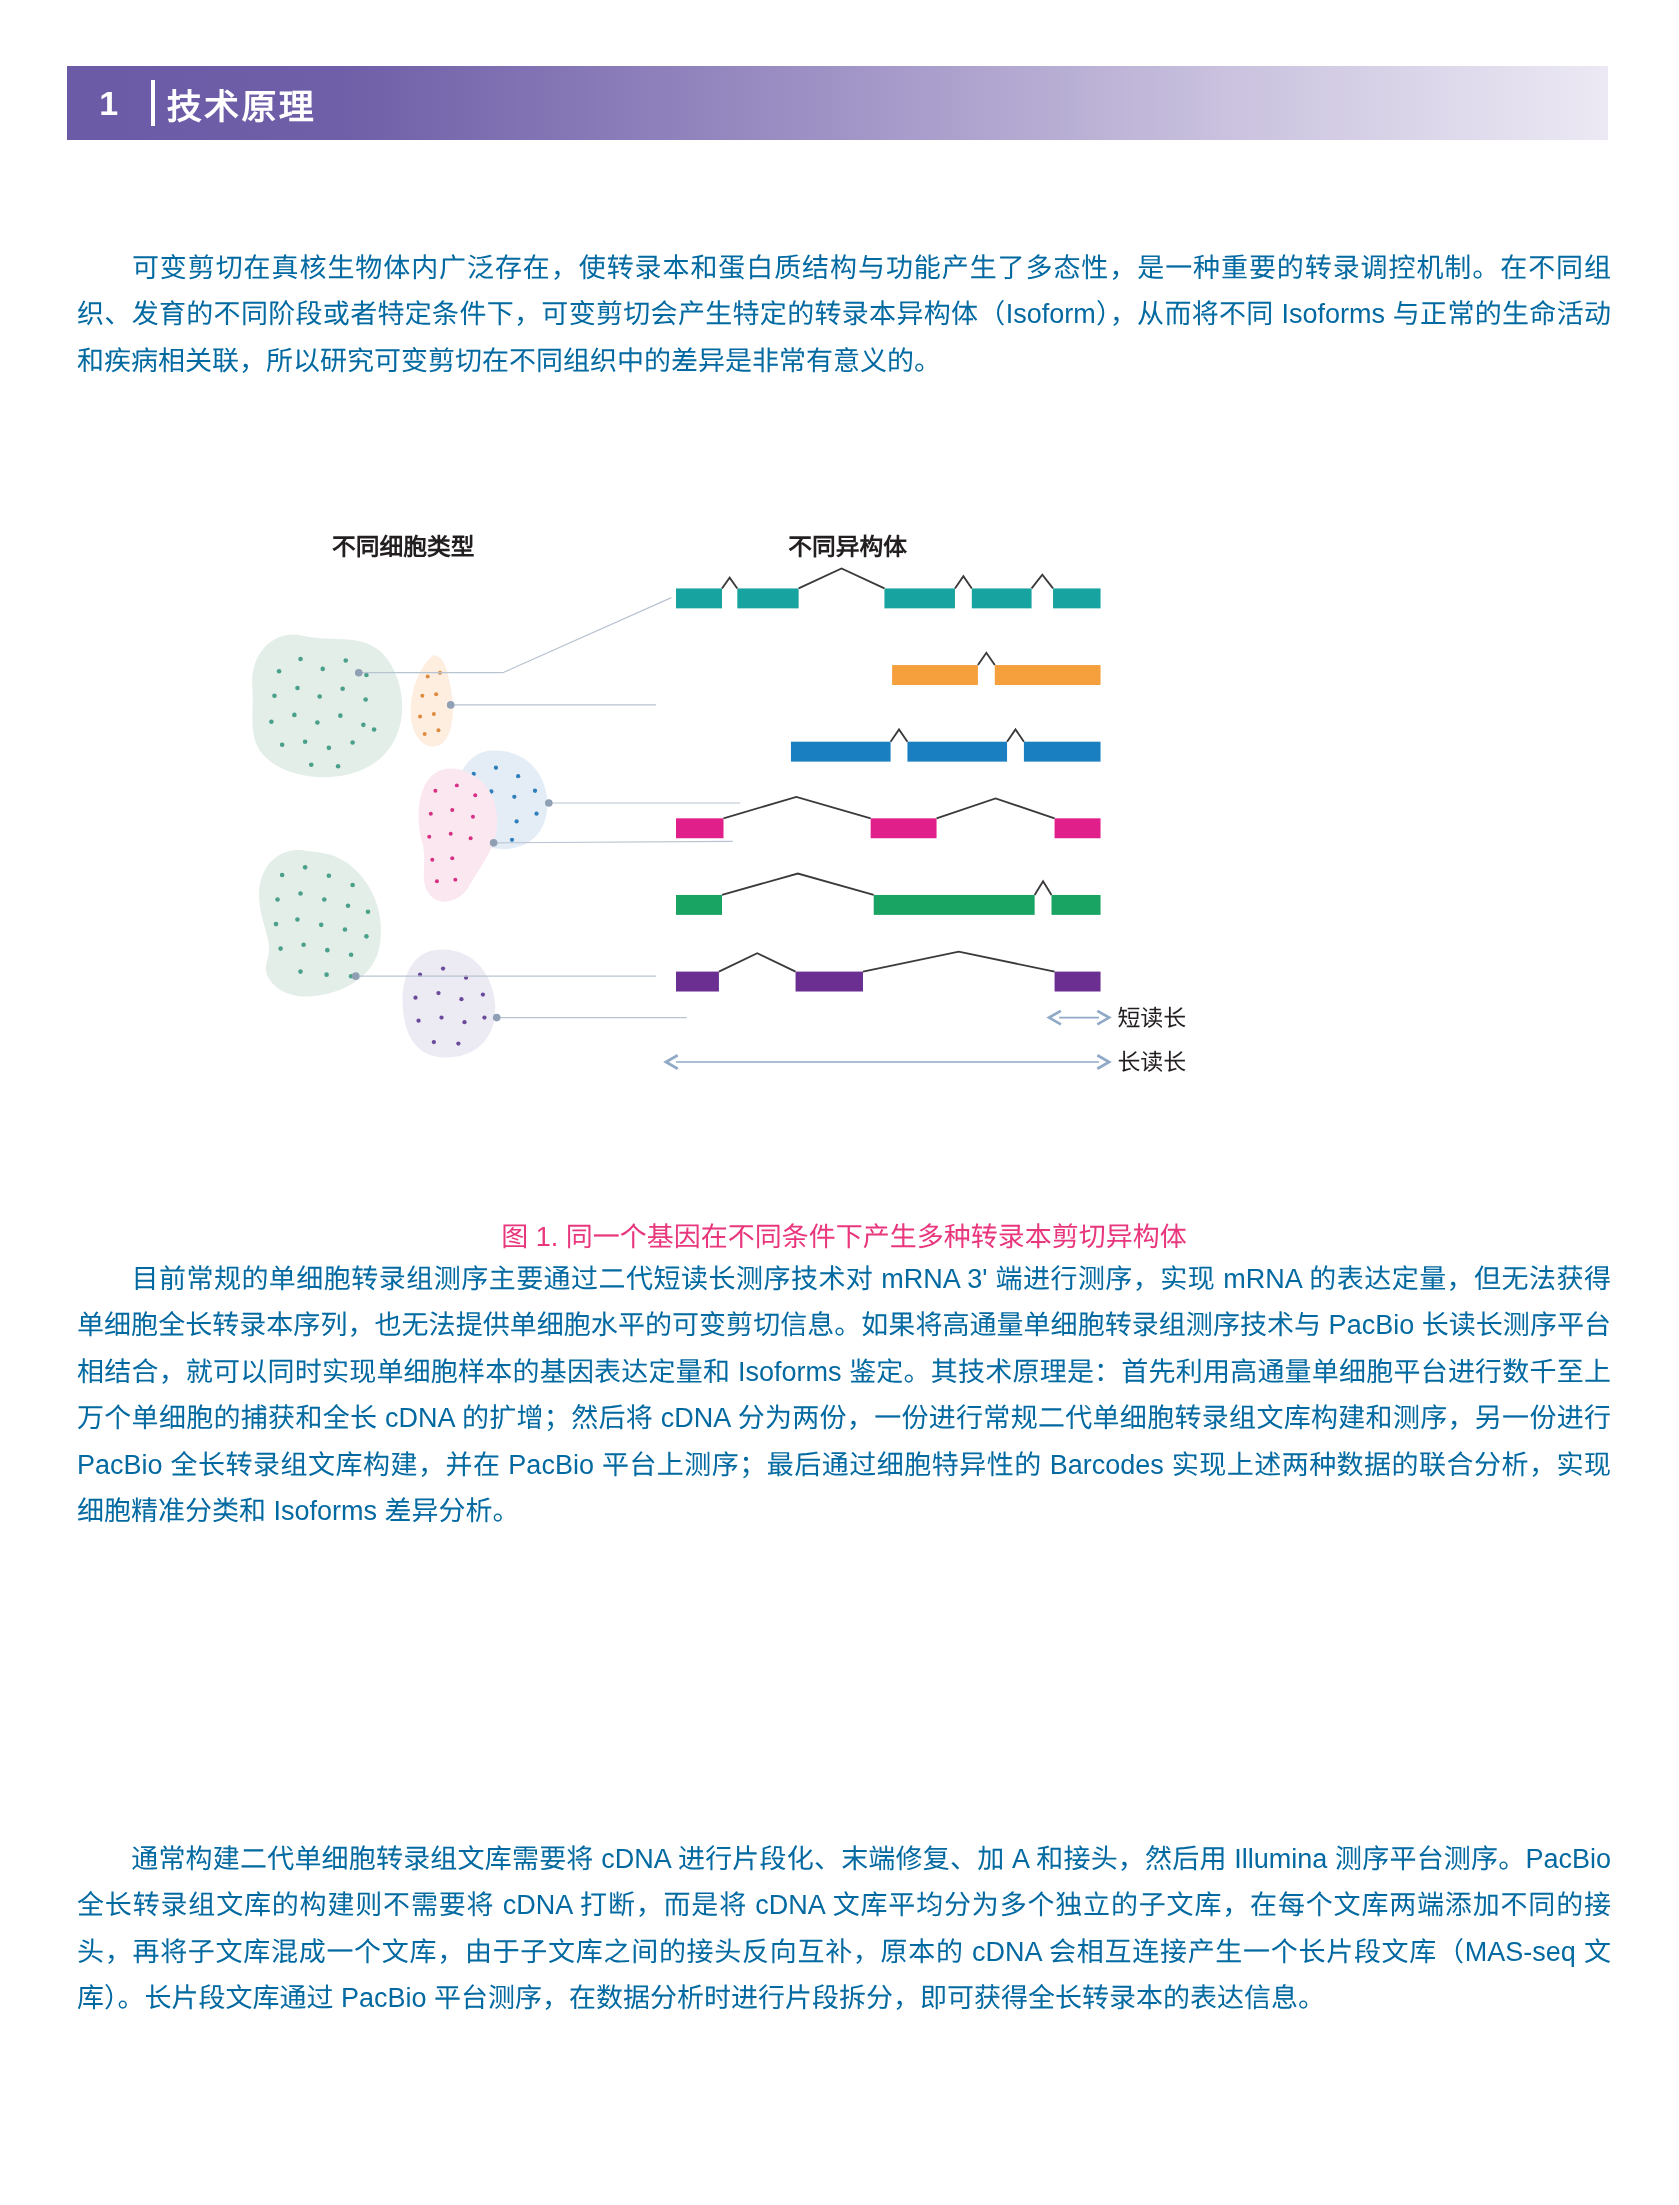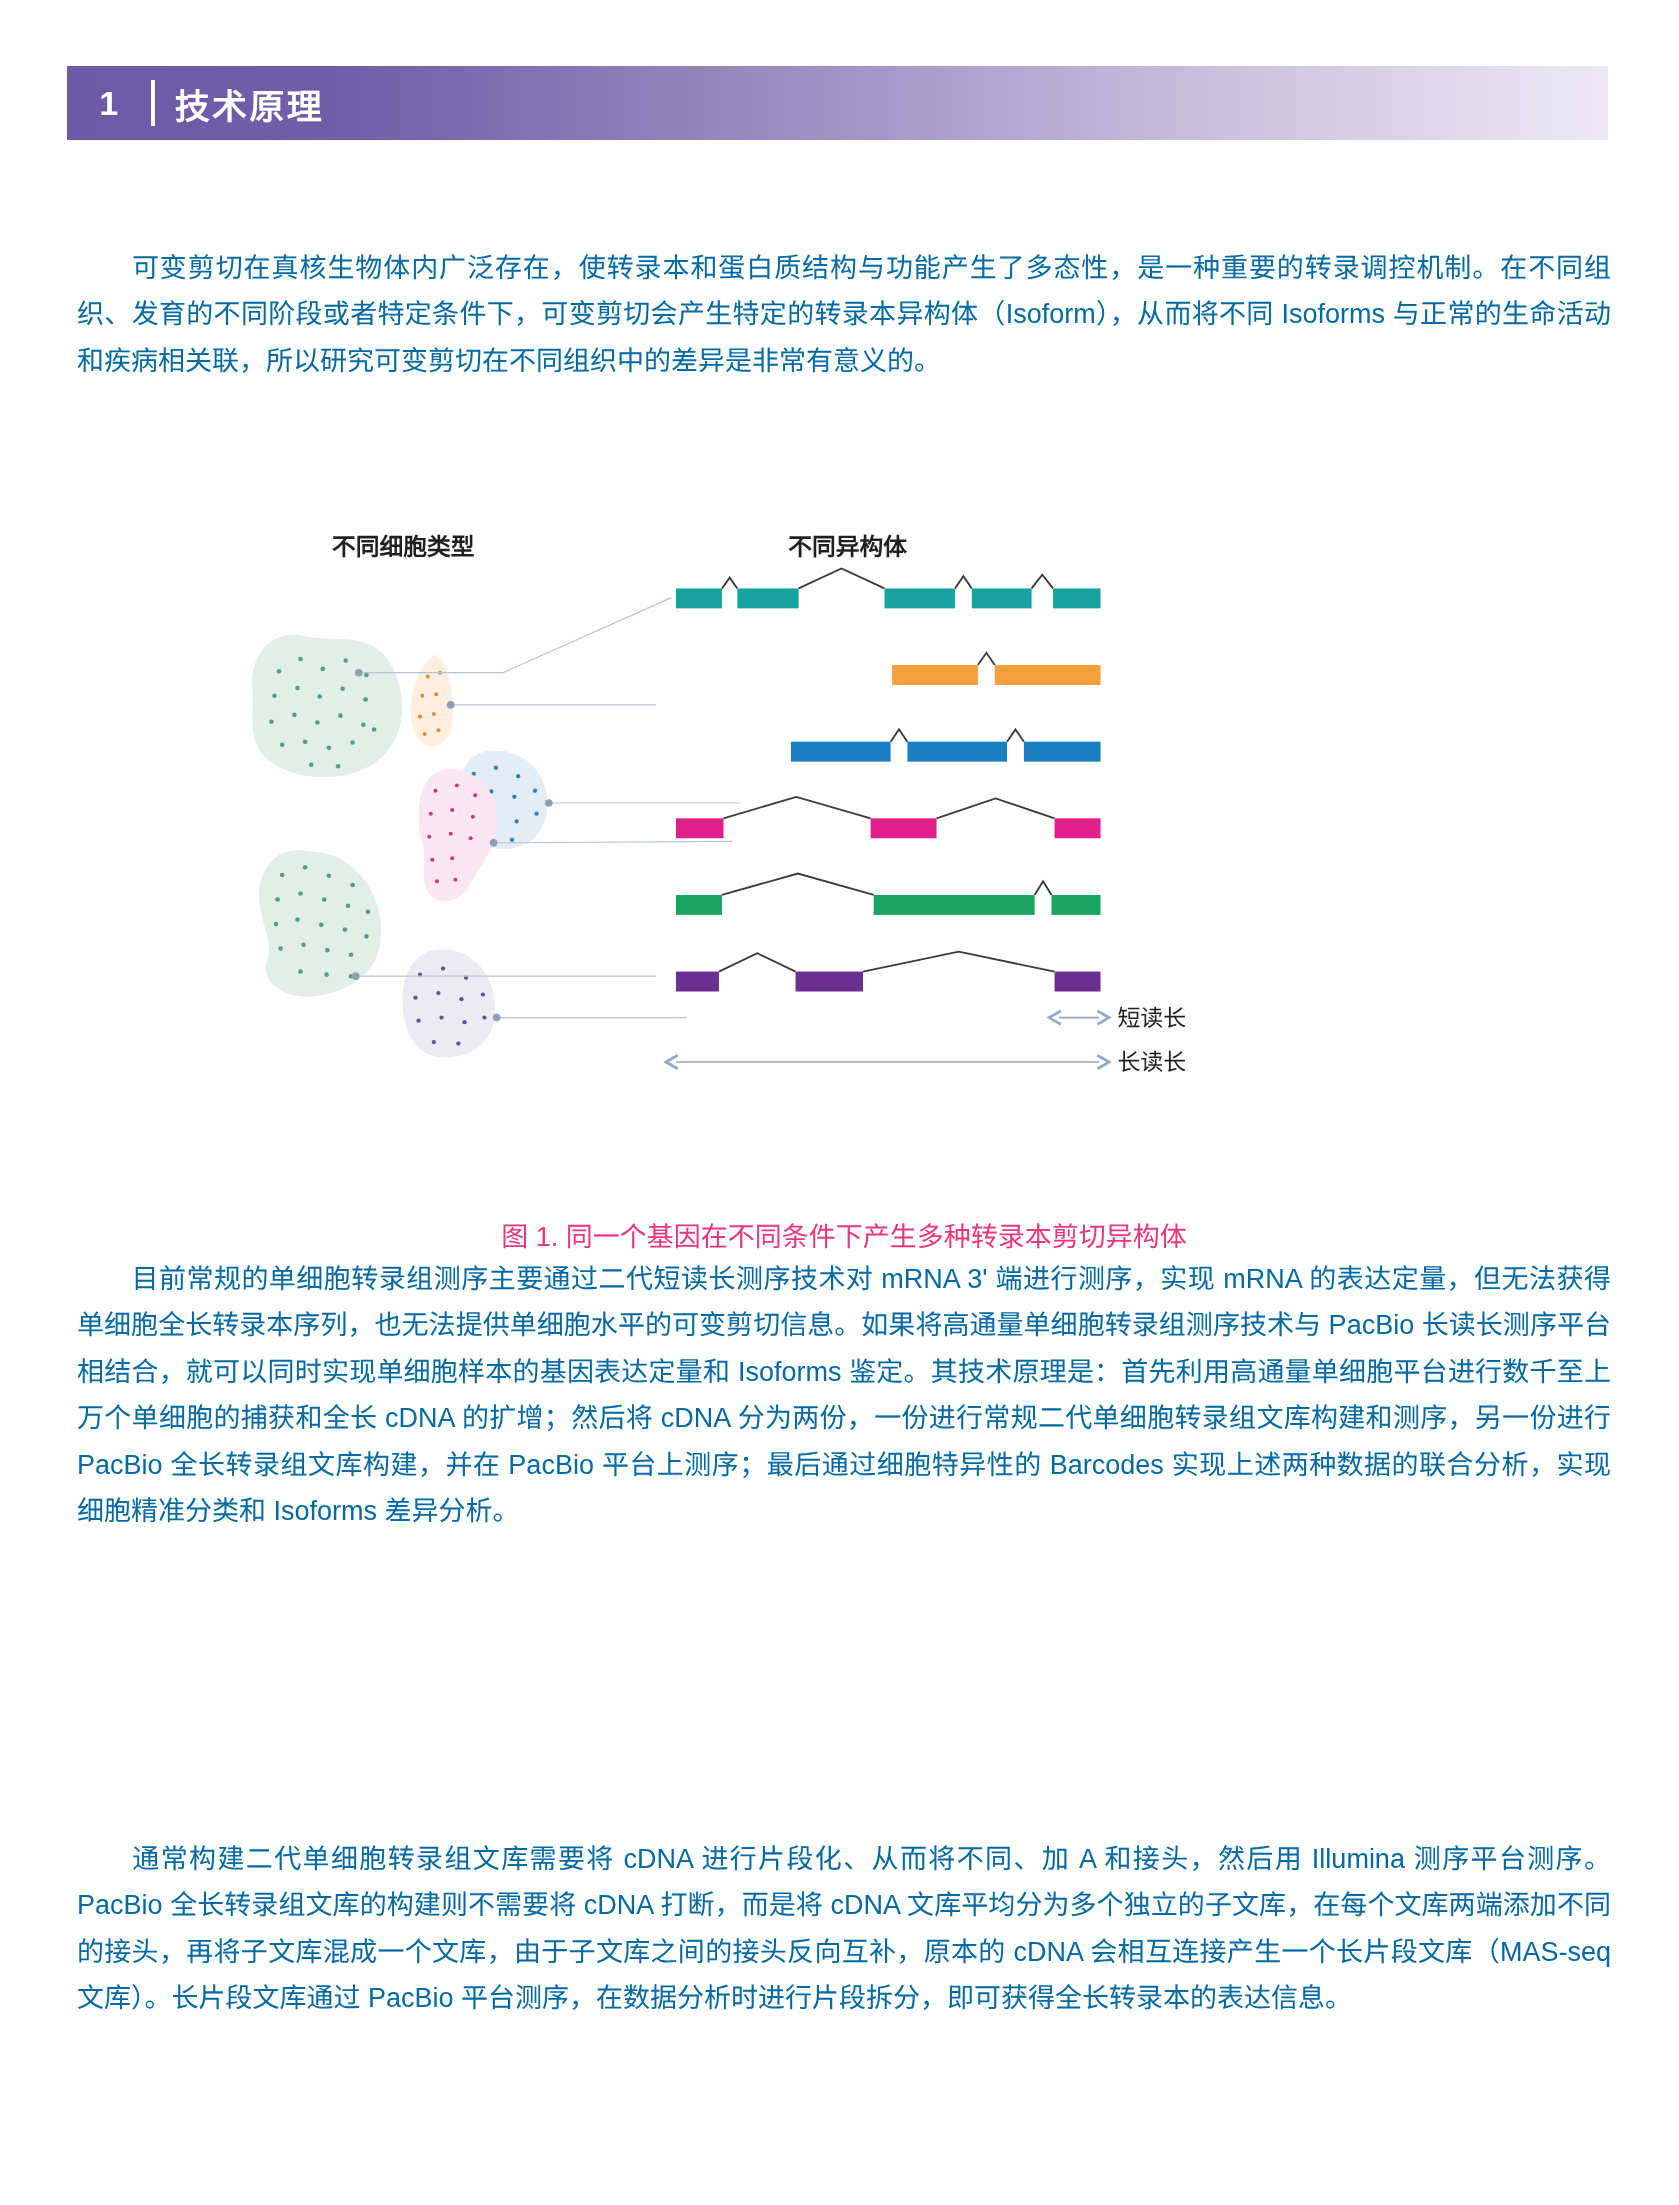--- a/index.html
+++ b/index.html
@@ -44,21 +44,21 @@
     letter-spacing: 0.8px;
   }
   .section-divider {
     width: 3.8px;
     background: #ffffff;
     margin: 14px 0;
   }
   .section-title {
     display: flex;
     align-items: center;
-    padding-left: 20px;
+    padding-left: 12px;
     color: #ffffff;
     font-size: 35px;
     font-weight: bold;
     letter-spacing: 2.3px;
   }
 
   
   .para {
     position: absolute;
     left: 77px;
@@ -314,16 +314,16 @@
         <line x1="786" y1="706" x2="1338" y2="706" stroke="#8fa9c6" stroke-width="2.2" marker-start="url(#arrL)" marker-end="url(#arrR)"></line>
         <text x="1362" y="717" font-family="Liberation Sans, sans-serif" font-size="30" fill="#231f20">长读长</text>
       </g>
     </svg>
   </div>
 
   <div class="figure-caption">图 1. 同一个基因在不同条件下产生多种转录本剪切异构体</div>
 
   <div class="para" id="para-2"><span class="indent"></span><span>目前常规的单细胞转录组测序主要通过二代短读长测序技术对 mRNA 3' 端进行测序，实现 mRNA 的表达定量，但无法获得单细胞全长转录本序列，也无法提供单细胞水平的可变剪切信息。如果将高通量单细胞转录组测序技术与 PacBio 长读长测序平台相结合，就可以同时实现单细胞样本的基因表达定量和 Isoforms 鉴定。其技术原理是：首先利用高通量单细胞平台进行数千至上万个单细胞的捕获和全长 cDNA 的扩增；然后将 cDNA 分为两份，一份进行常规二代单细胞转录组文库构建和测序，另一份进行 PacBio 全长转录组文库构建，并在 PacBio 平台上测序；最后通过细胞特异性的 Barcodes 实现上述两种数据的联合分析，实现细胞精准分类和 Isoforms 差异分析。</span></div>
 
-  <div class="para" id="para-3"><span class="indent"></span><span>通常构建二代单细胞转录组文库需要将 cDNA 进行片段化、从而将不同、加 A 和接头，然后用 Illumina 测序平台测序。PacBio 全长转录组文库的构建则不需要将 cDNA 打断，而是将 cDNA 文库平均分为多个独立的子文库，在每个文库两端添加不同的接头，再将子文库混成一个文库，由于子文库之间的接头反向互补，原本的 cDNA 会相互连接产生一个长片段文库（MAS-seq 文库）。长片段文库通过 PacBio 平台测序，在数据分析时进行片段拆分，即可获得全长转录本的表达信息。</span></div>
+  <div class="para" id="para-3"><span class="indent"></span><span>通常构建二代单细胞转录组文库需要将 cDNA 进行片段化、末端修复、加 A 和接头，然后用 Illumina 测序平台测序。PacBio 全长转录组文库的构建则不需要将 cDNA 打断，而是将 cDNA 文库平均分为多个独立的子文库，在每个文库两端添加不同的接头，再将子文库混成一个文库，由于子文库之间的接头反向互补，原本的 cDNA 会相互连接产生一个长片段文库（MAS-seq 文库）。长片段文库通过 PacBio 平台测序，在数据分析时进行片段拆分，即可获得全长转录本的表达信息。</span></div>
 
 </div>
 
 
 </body></html>

